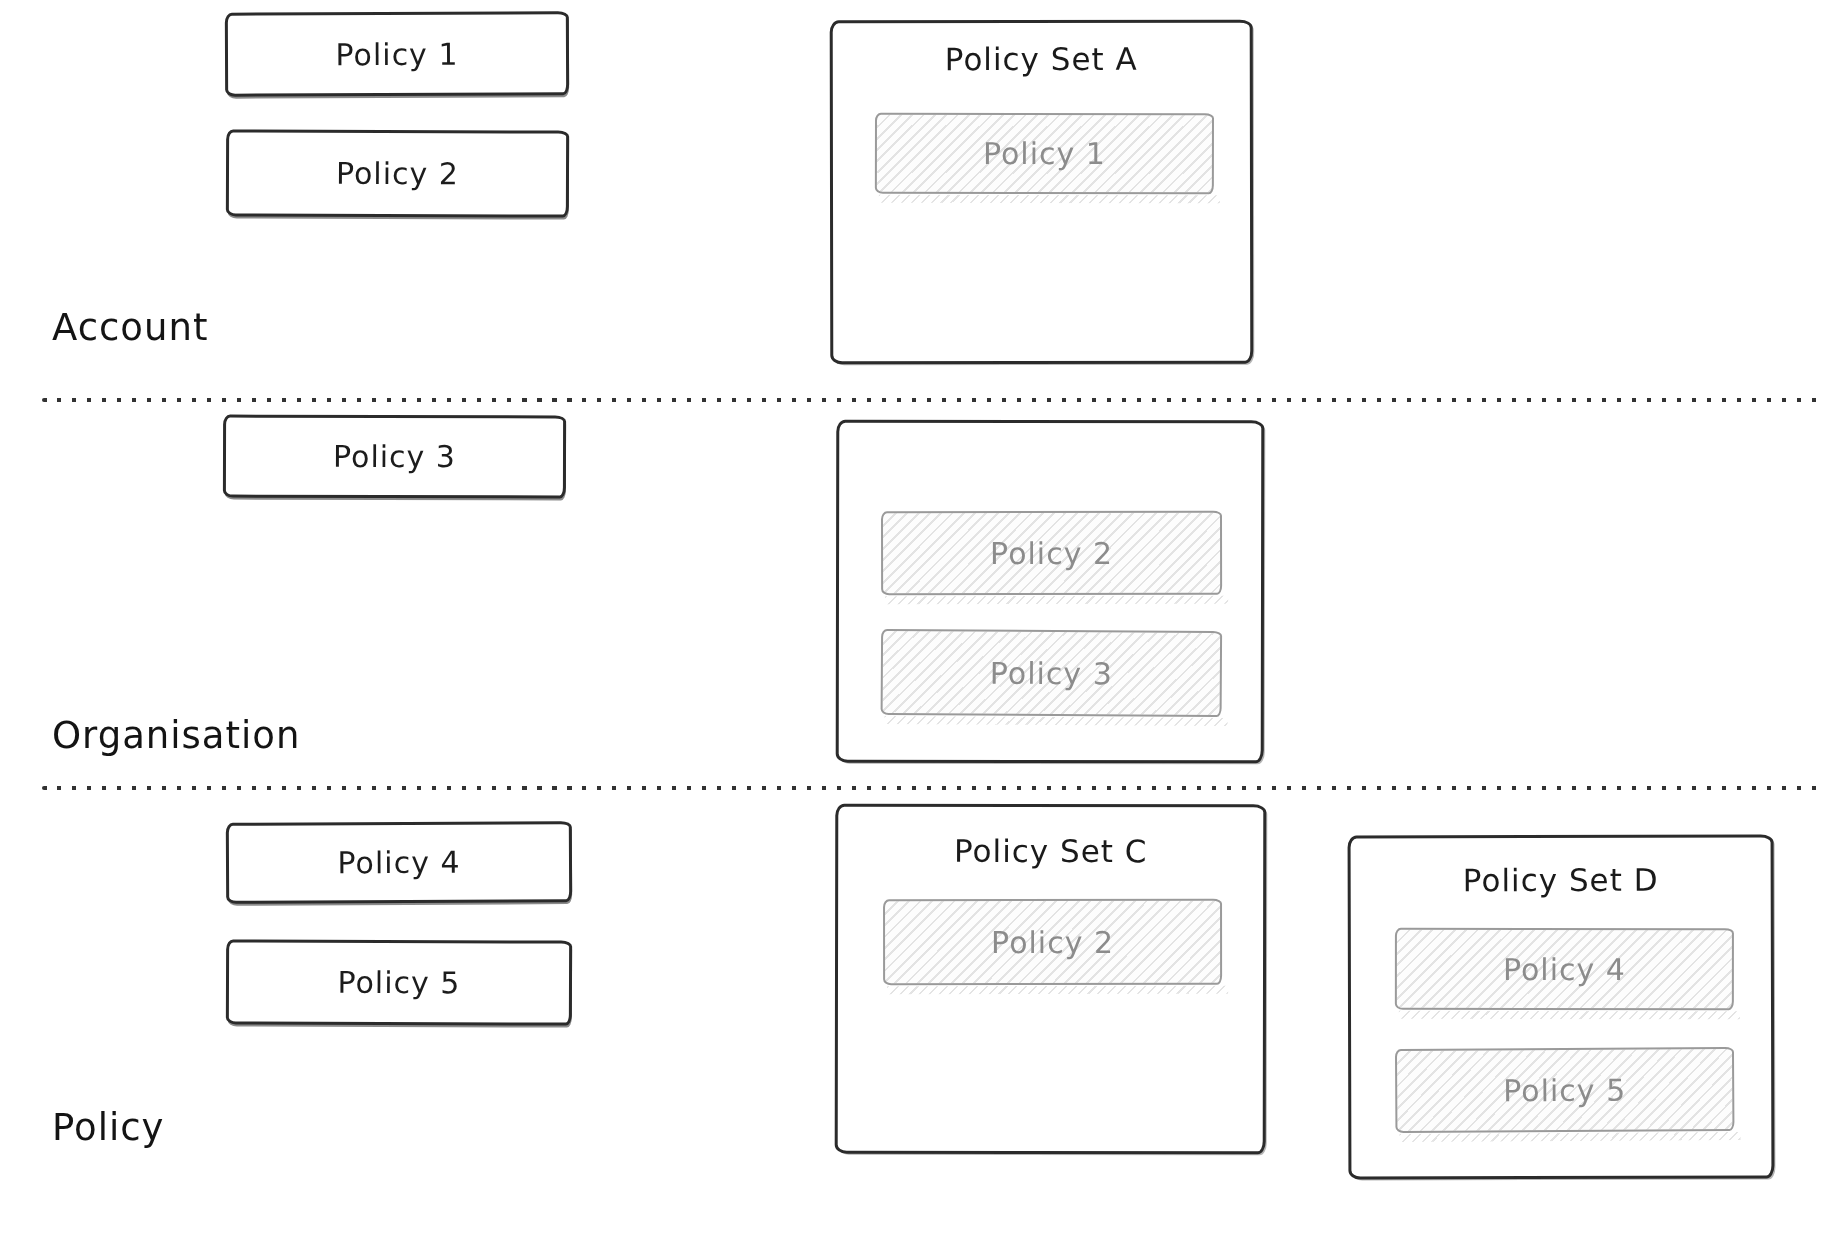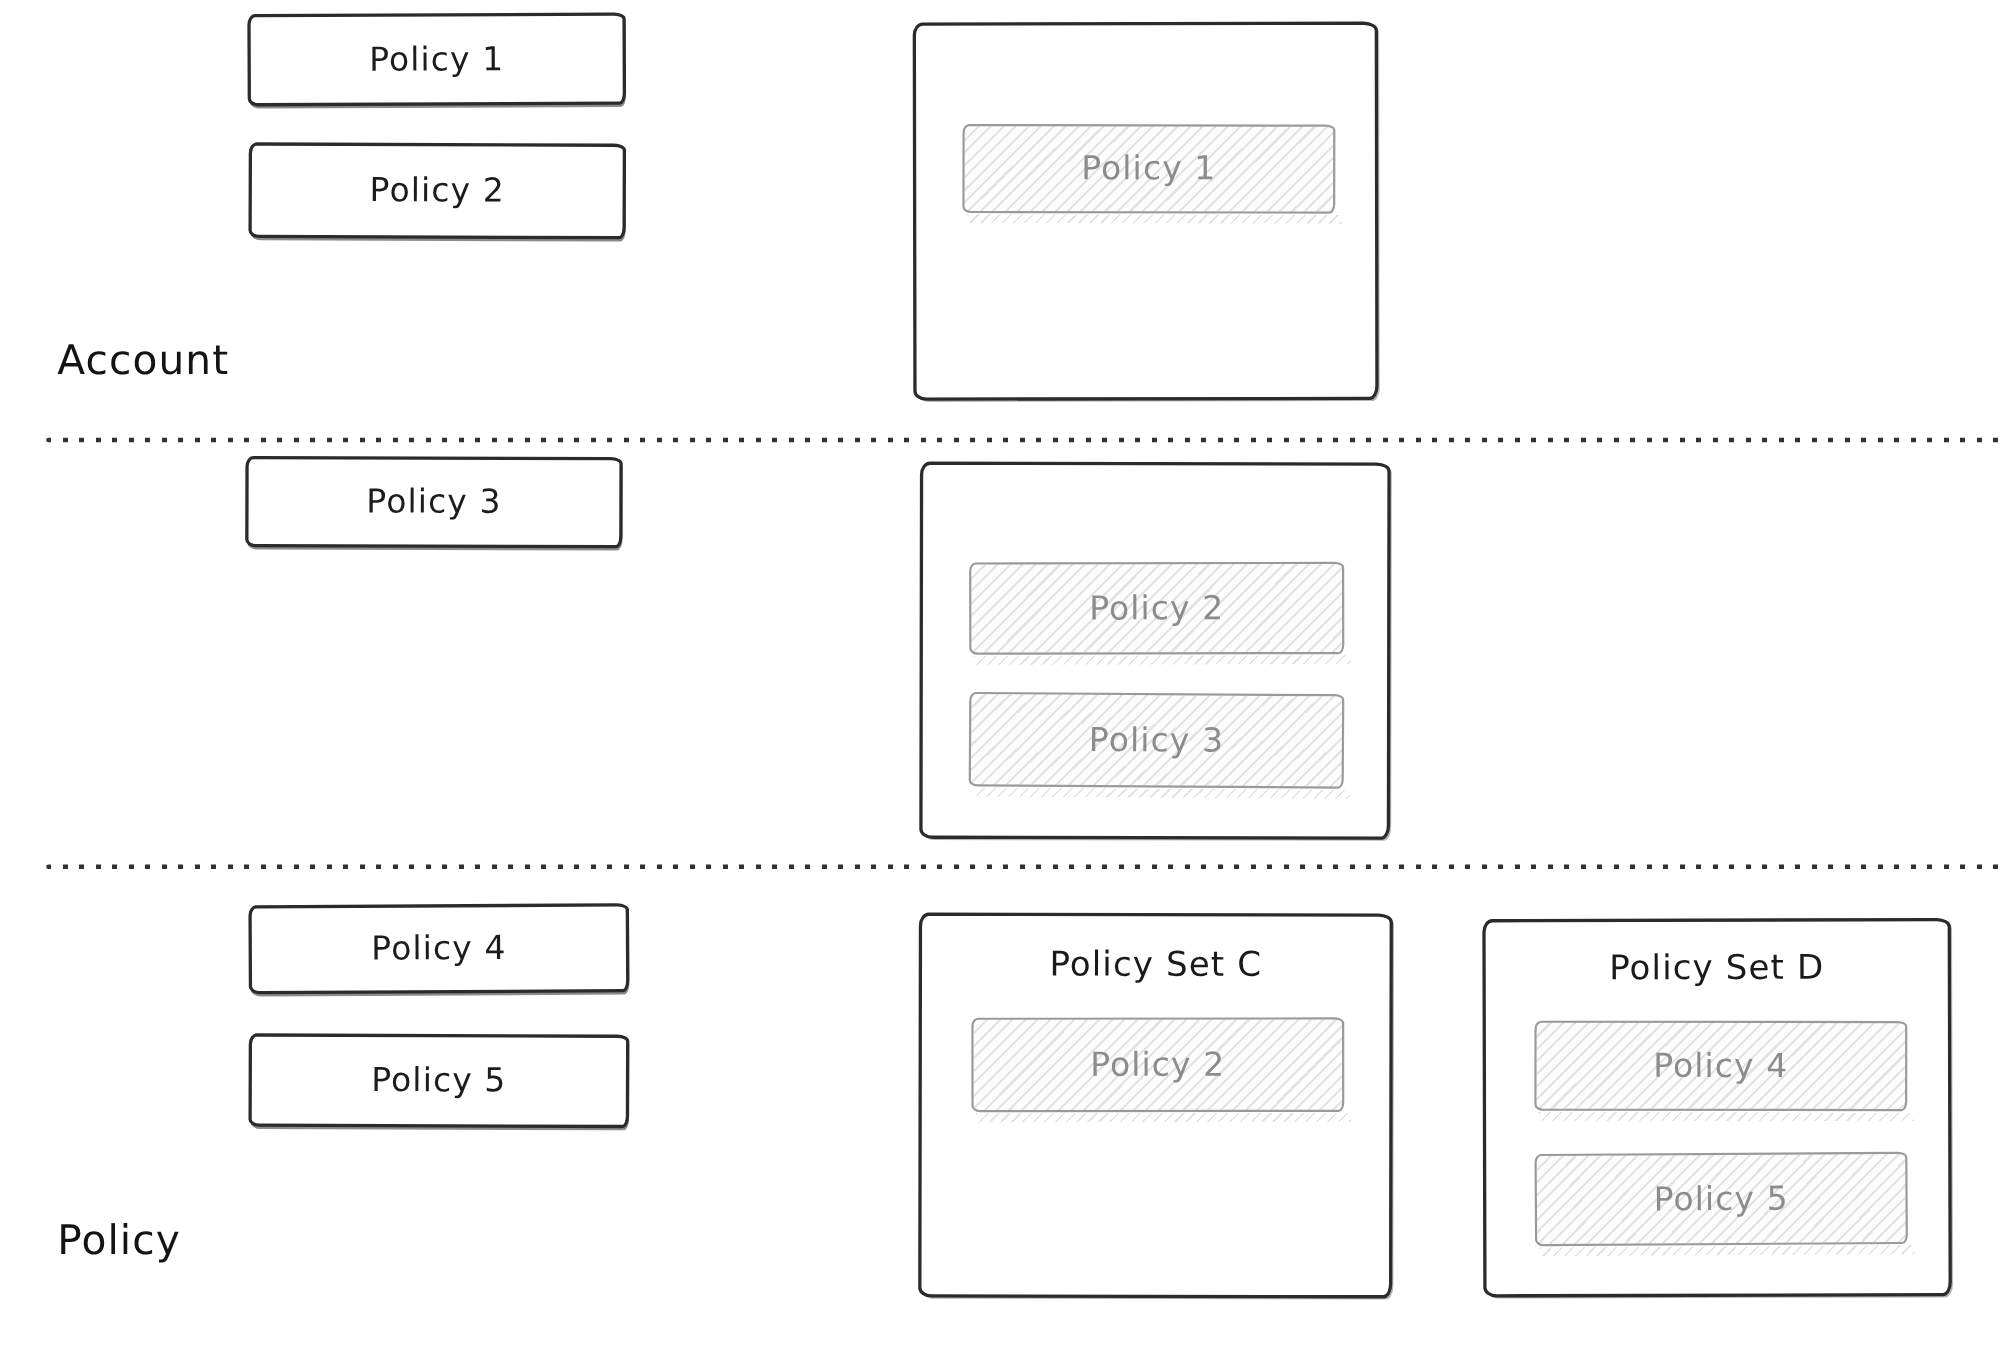--- a/index.html
+++ b/index.html
@@ -120,20 +120,21 @@
 
   <div class="policy-box" style="left:225px; top:12px; width:338px; height:78px; transform:rotate(-0.25deg);">
     <span>Policy 1</span>
   </div>
 
   <div class="policy-box" style="left:226px; top:130px; width:337px; height:81px; transform:rotate(0.2deg);">
     <span>Policy 2</span>
   </div>
 
   <div class="policy-set" style="left:830px; top:20px; width:417px; height:338px; transform:rotate(-0.1deg);">
+    <div class="set-title" style="top:18px;">Policy Set A</div>
     <div class="hatched-box" style="left:42px; top:90px; width:335px; height:77px; transform:rotate(0.2deg);">
       <span>Policy 1</span>
     </div>
   </div>
 
   <div class="tier-label" style="left:52px; top:306px;text-align:right;">Account</div>
 
   <div class="tier-divider" style="top:398px;"></div>
 
   <div class="policy-box" style="left:223px; top:415px; width:337px; height:77px; transform:rotate(0.15deg);">
@@ -142,32 +143,33 @@
 
   <div class="policy-set" style="left:836px; top:420px; width:422px; height:337px; transform:rotate(0.1deg);">
     <div class="hatched-box" style="left:42px; top:88px; width:337px; height:80px; transform:rotate(-0.2deg);">
       <span>Policy 2</span>
     </div>
     <div class="hatched-box" style="left:42px; top:207px; width:337px; height:82px; transform:rotate(0.25deg);">
       <span>Policy 3</span>
     </div>
   </div>
 
+  <div class="tier-label" style="left:52px; top:714px;">Organisation</div>
 
   <div class="tier-divider" style="top:786px;"></div>
 
   <div class="policy-box" style="left:226px; top:822px; width:340px; height:75px; transform:rotate(-0.3deg);">
     <span>Policy 4</span>
   </div>
 
   <div class="policy-box" style="left:226px; top:940px; width:340px; height:79px; transform:rotate(0.2deg);">
     <span>Policy 5</span>
   </div>
 
-  <div class="policy-set" style="left:835px; top:830px; width:425px; height:344px; transform:rotate(0.1deg);">
+  <div class="policy-set" style="left:835px; top:804px; width:425px; height:344px; transform:rotate(0.1deg);">
     <div class="set-title" style="top:26px;">Policy Set C</div>
     <div class="hatched-box" style="left:45px; top:92px; width:335px; height:82px; transform:rotate(-0.15deg);">
       <span>Policy 2</span>
     </div>
   </div>
 
   <div class="policy-set" style="left:1348px; top:835px; width:420px; height:338px; transform:rotate(-0.15deg);">
     <div class="set-title" style="top:24px;">Policy Set D</div>
     <div class="hatched-box" style="left:44px; top:90px; width:335px; height:78px; transform:rotate(0.2deg);">
       <span>Policy 4</span>

